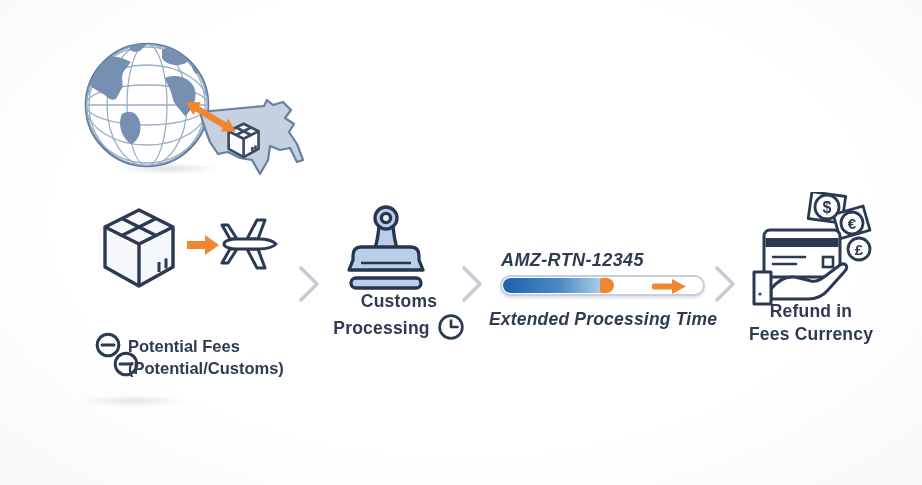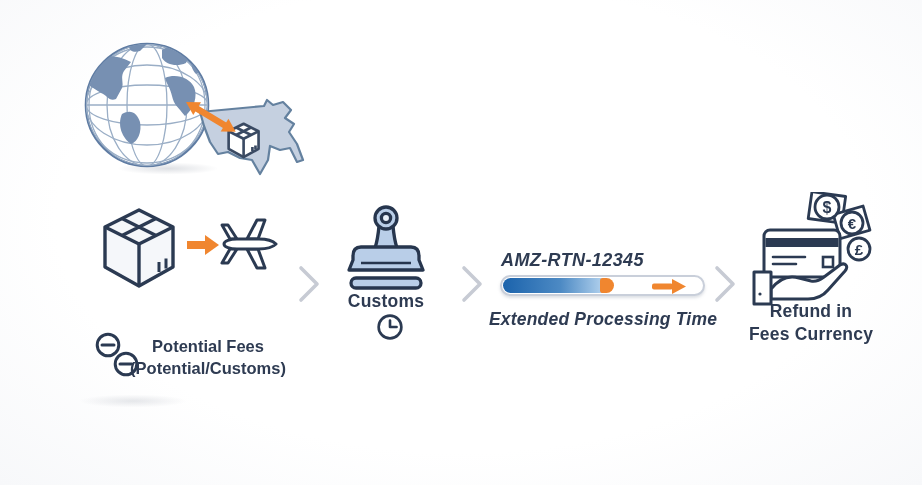--- a/index.html
+++ b/index.html
@@ -37,21 +37,21 @@
     position:absolute;left:1px;top:1px;bottom:1px;width:52%;
     background:linear-gradient(90deg,#1B63AC 0%, #4D8AC4 55%, #A9CBEA 92%);
     border-radius:9px;
   }
   .progress-cap{
     position:absolute;right:-6px;top:0;bottom:0;width:14px;
     background:#F0862F;border-radius:3px 8px 8px 3px;
   }
   .progress-arrow{position:absolute;right:16px;top:1.5px;}
   .fees-text{
-    position:absolute;left:128px;top:335px;width:160px;text-align:center;
+    position:absolute;left:128px;top:335px;width:160px;text-align:left;
     font-size:16.5px;font-weight:600;color:#2E3B52;line-height:22px;white-space:nowrap;
   }
   .clock-inline{vertical-align:-7px;margin-left:7px;}
 </style>
 </head>
 <body>
 
 <div class="canvas">
 
   <div class="soft-shadow" style="left:98px;top:160px;width:140px;height:17px;"></div>
@@ -146,24 +146,24 @@
   <svg class="abs" style="left:342px;top:202px;" width="88" height="92" viewBox="0 0 88 92">
     <g fill="#B9CEE8" stroke="#27364E" stroke-width="3.3" stroke-linejoin="round">
       <path d="M37 24 C36 35 35 40 33 46 L55 46 C53 40 52 35 51 24 Z"></path>
       <circle cx="44" cy="16" r="11"></circle>
       <circle cx="44" cy="16" r="4.6" fill="#EAF1F9"></circle>
       <path d="M19 45 h50 q8 0 8 9 v4 l4 10 H7 l4 -10 v-4 q0 -9 8 -9 Z"></path>
       <rect x="9" y="76" width="70" height="10" rx="5"></rect>
     </g>
     <path d="M19 61 h50" stroke="#27364E" stroke-width="2.4" fill="none"></path>
   </svg>
-  <div class="step-label" style="left:303px;top:290px;width:166px;">
+  <div class="step-label" style="left:316px;top:290px;width:166px;">
     <div>Customs</div>
     <div>
-      <svg class="clock-inline" width="28" height="28" viewBox="0 0 32 32">
+      <span>Processing</span><svg class="clock-inline" width="28" height="28" viewBox="0 0 32 32">
           <circle cx="16" cy="16" r="13" fill="#fff" stroke="#2B3A52" stroke-width="3"></circle>
           <path d="M16 8.5 V16 H23.5" fill="none" stroke="#2B3A52" stroke-width="3" stroke-linecap="round" stroke-linejoin="round"></path>
         </svg>
     </div>
   </div>
 
   <svg class="abs" style="left:459px;top:264px;" width="26" height="40" viewBox="0 0 26 40">
     <polyline points="5,4 21,20 5,36" fill="none" stroke="#C7CBD4" stroke-width="3.6" stroke-linecap="round" stroke-linejoin="round"></polyline>
   </svg>
 

